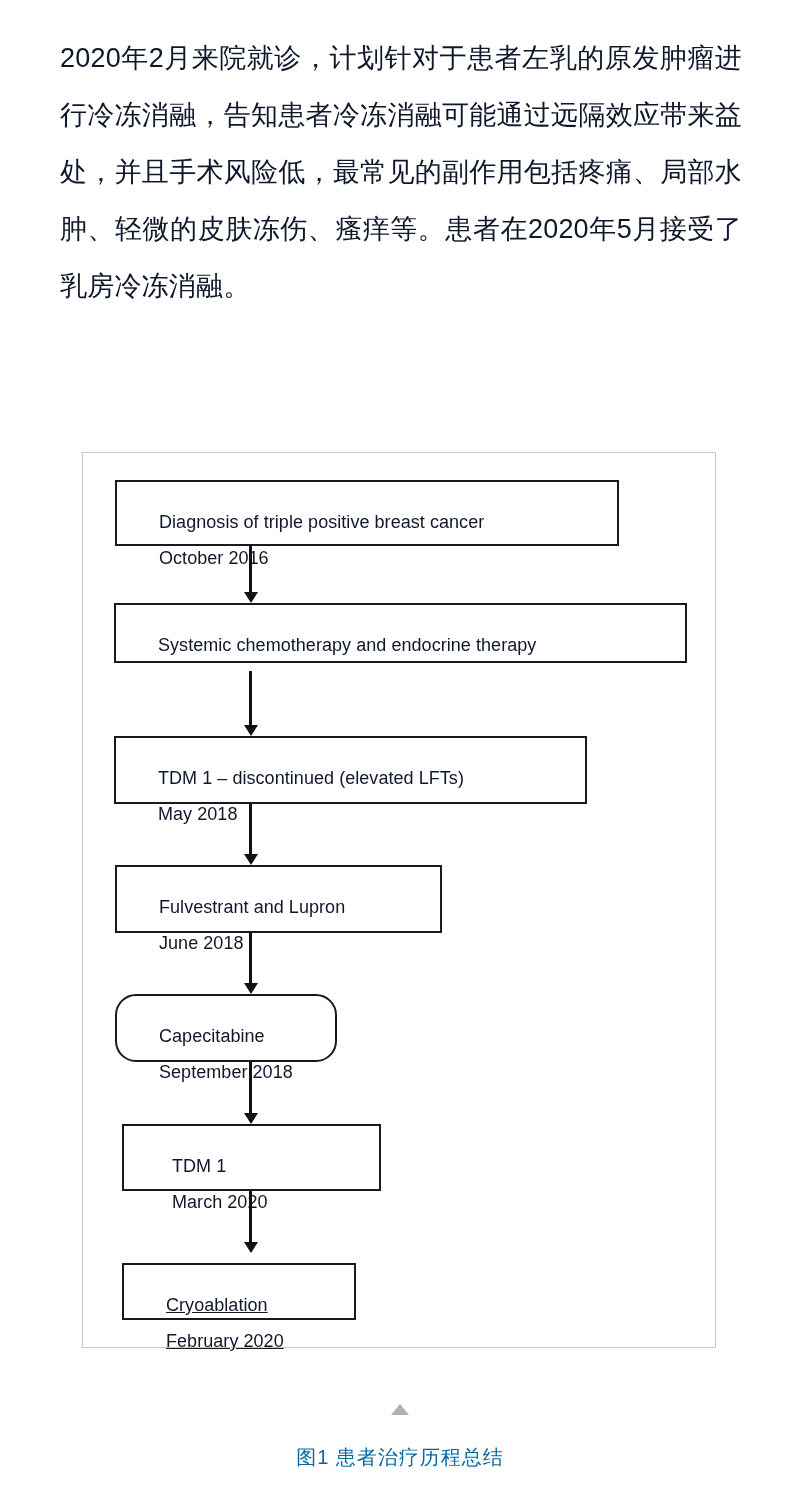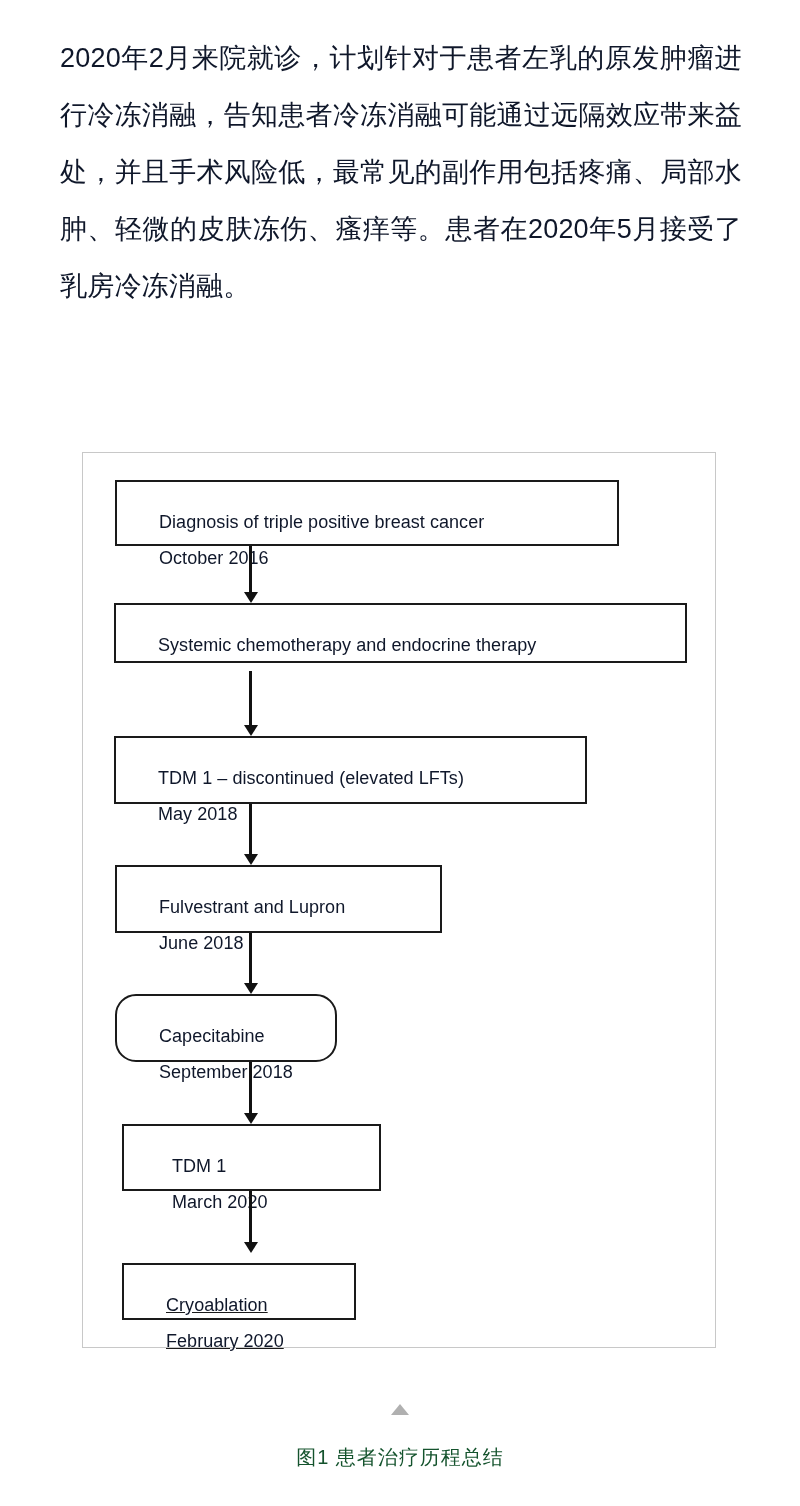--- a/index.html
+++ b/index.html
@@ -112,21 +112,21 @@
   }
 
   
   .figure-caption {
     position: absolute;
     left: 0;
     top: 1444px;
     width: 800px;
     text-align: center;
     font-size: 20px;
-    color: #14532d;
+    color: #0369a1;
     letter-spacing: 1px;
   }
 </style>
 </head>
 <body>
 
 <div class="article-text">2020年2月来院就诊，计划针对于患者左乳的原发肿瘤进行冷冻消融，告知患者冷冻消融可能通过远隔效应带来益处，并且手术风险低，最常见的副作用包括疼痛、局部水肿、轻微的皮肤冻伤、瘙痒等。患者在2020年5月接受了乳房冷冻消融。</div>
 
 <div class="figure-block">
   <div class="flow">

